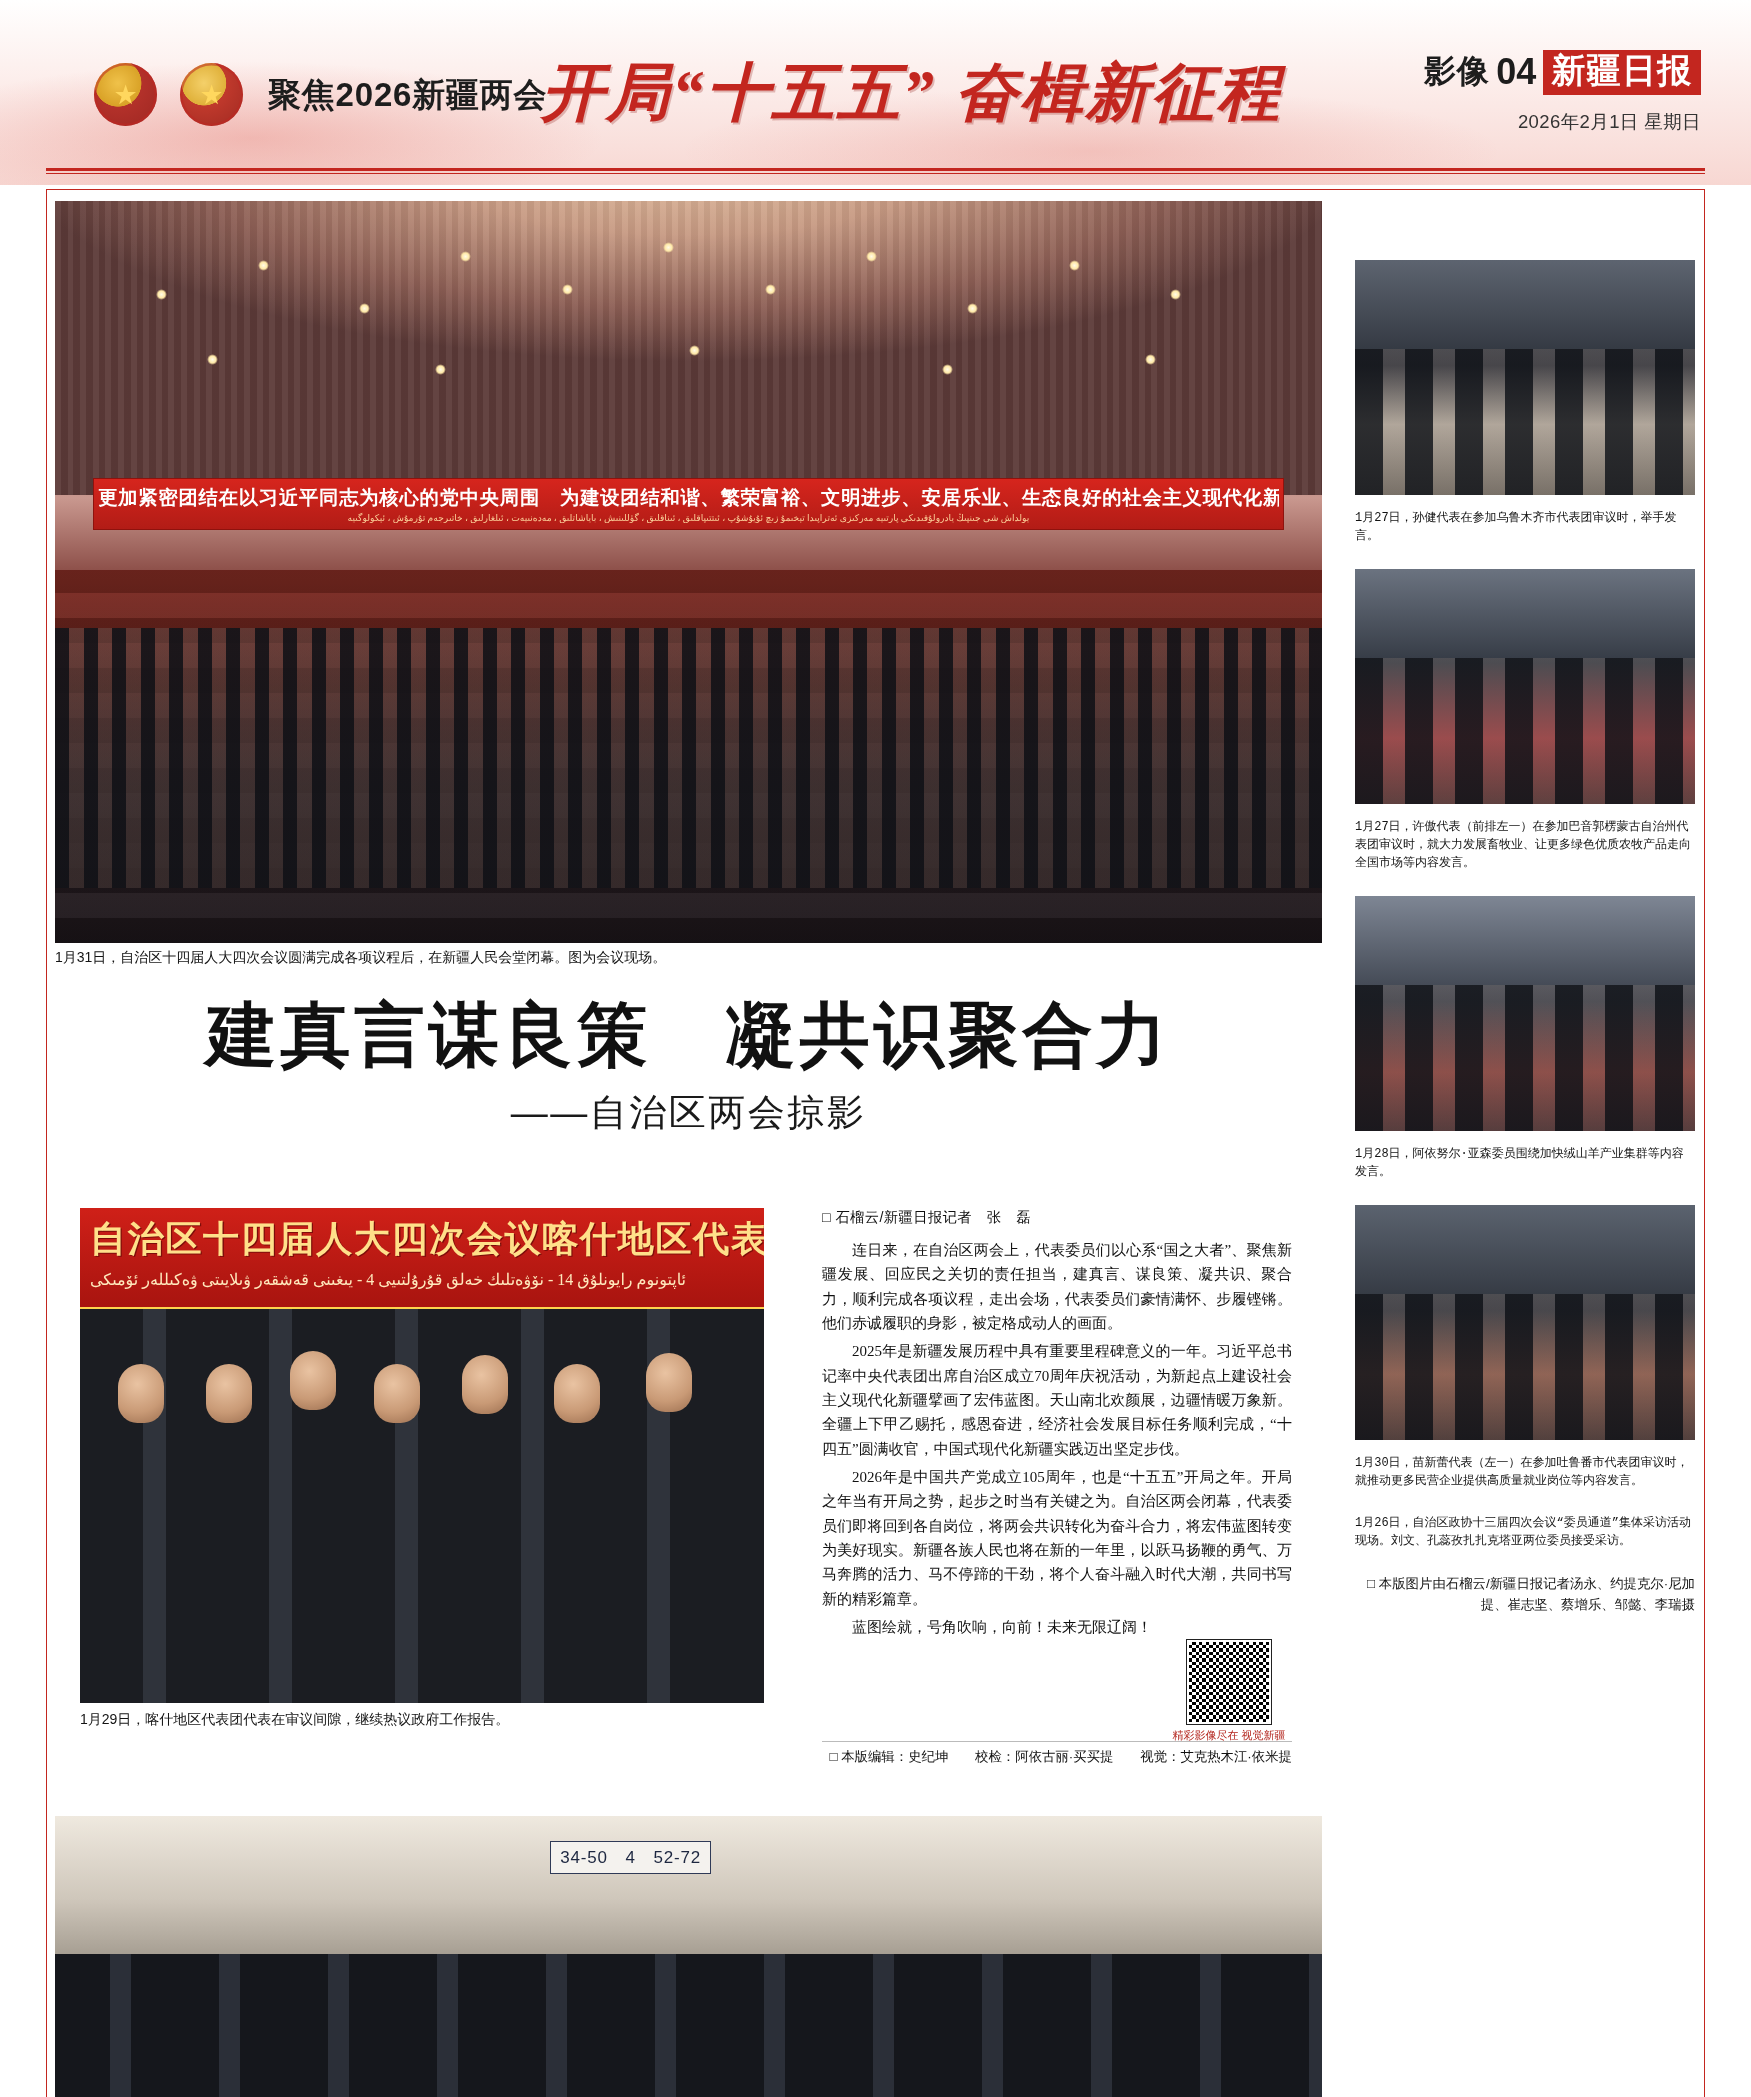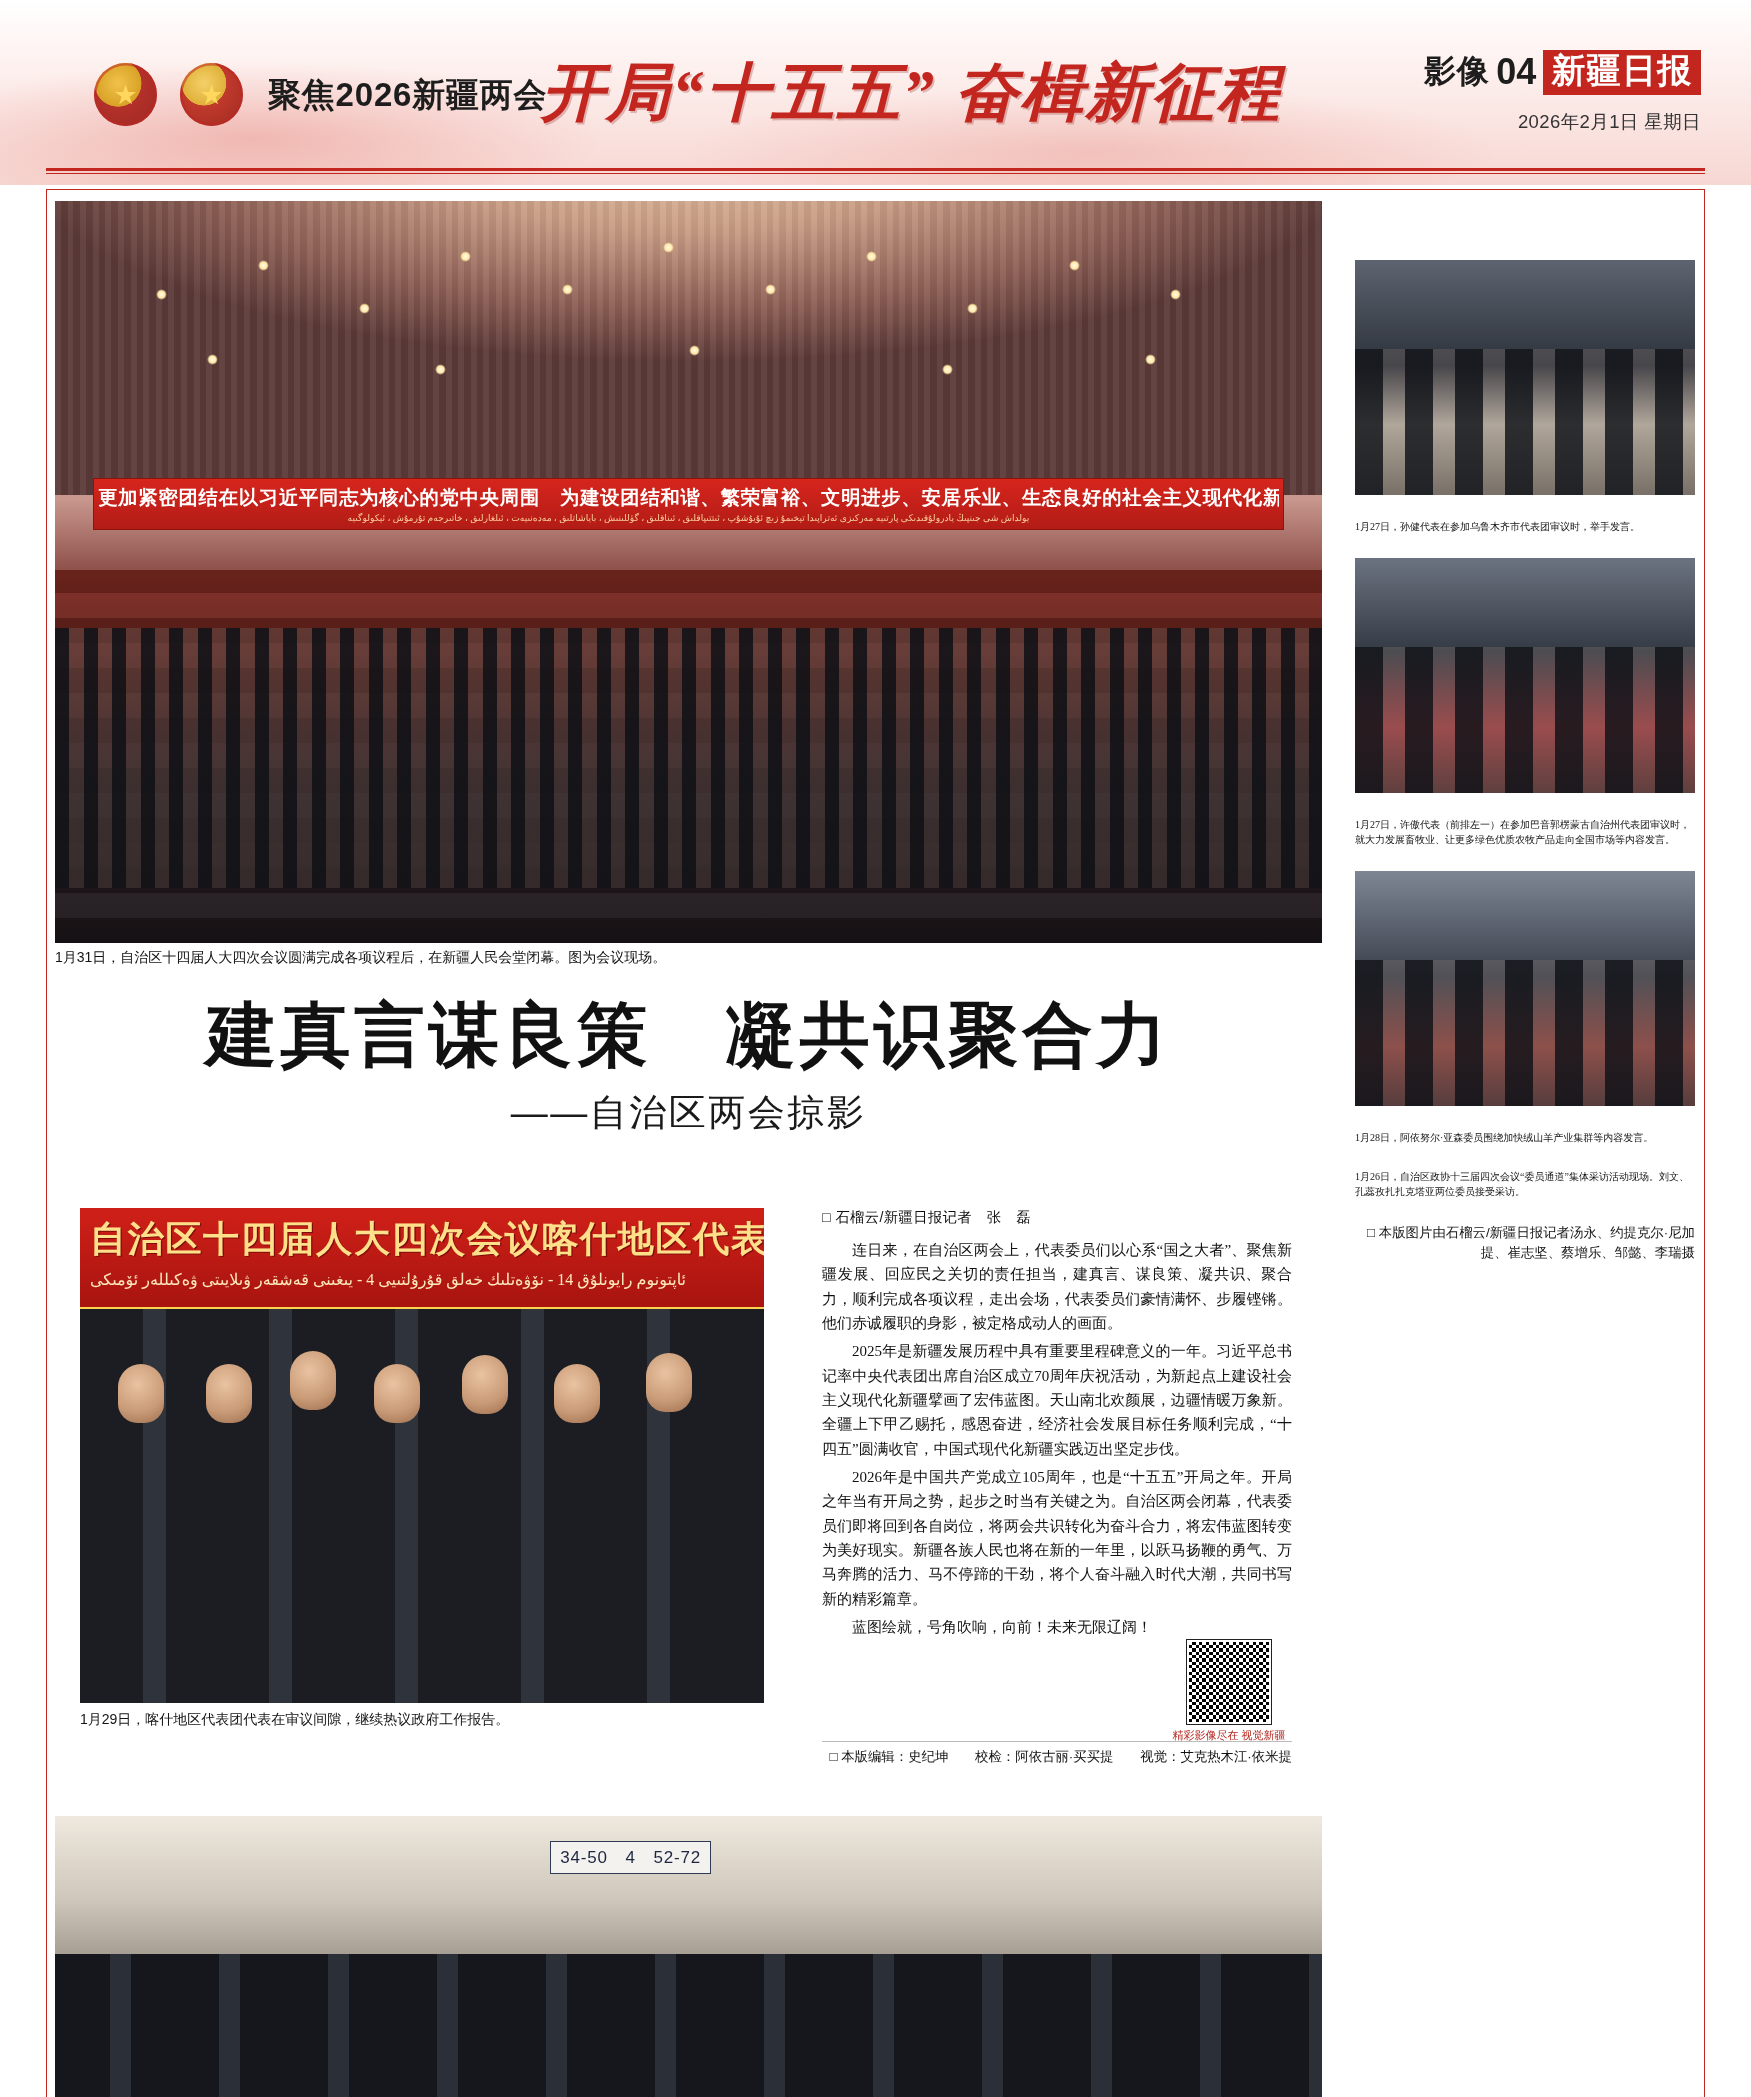--- a/index.html
+++ b/index.html
@@ -390,25 +390,25 @@
     background: #30343c;
     overflow: hidden;
     position: relative;
   }
   .rp-a { height: 235px; background: linear-gradient(180deg,#5d6470 0%,#2d323b 45%,#b9b2a6 70%,#6e6a62 100%); }
   .rp-b { height: 235px; background: linear-gradient(180deg,#6b7380 0%,#343a44 40%,#9c3a3f 72%,#4c2a2c 100%); }
   .rp-c { height: 235px; background: linear-gradient(180deg,#7e8694 0%,#3a404b 45%,#8a3f3b 75%,#41262a 100%); }
   .rp-d { height: 235px; background: linear-gradient(180deg,#5b636f 0%,#2f343d 45%,#8e5a4a 72%,#3b2a2a 100%); }
   .rp-e { height: 260px; background: linear-gradient(180deg,#13244a 0%,#1b3461 35%,#2a2f3a 62%,#121418 100%); }
   .rail-caption {
-    font-family: Liberation Serif, serif;
-    font-size: 10px;
+    font-family: Liberation Mono, monospace;
+    font-size: 12px;
     line-height: 1.52;
     color: #141414;
-    margin-top: 24px;
+    margin-top: 14px;
   }
   .rail-photo .figure-row {
     position: absolute; left: 0; right: 0; bottom: 0; height: 62%;
     background:
       repeating-linear-gradient(90deg, rgba(20,22,27,0.85) 0 28px, rgba(150,130,120,0.25) 28px 50px);
   }
   .rail-photo .screen {
     position: absolute;
     left: 46px; top: 29px; width: 247px; height: 105px;
     background: linear-gradient(180deg, #1b3c7a, #0e2350);
@@ -575,20 +575,26 @@
       <div class="rail-caption">1月27日，许傲代表（前排左一）在参加巴音郭楞蒙古自治州代表团审议时，就大力发展畜牧业、让更多绿色优质农牧产品走向全国市场等内容发言。</div>
     </div>
 
     <div class="rail-item">
       <div class="rail-photo rp-c">
         <div class="figure-row"></div>
       </div>
       <div class="rail-caption">1月28日，阿依努尔·亚森委员围绕加快绒山羊产业集群等内容发言。</div>
     </div>
 
+    <div class="rail-item">
+      <div class="rail-photo rp-d">
+        <div class="figure-row"></div>
+      </div>
+      <div class="rail-caption">1月30日，苗新蕾代表（左一）在参加吐鲁番市代表团审议时，就推动更多民营企业提供高质量就业岗位等内容发言。</div>
+    </div>
 
     <div class="rail-item">
       <div class="rail-caption">1月26日，自治区政协十三届四次会议“委员通道”集体采访活动现场。刘文、孔蕊孜扎扎克塔亚两位委员接受采访。</div>
     </div>
 
     <div class="photo-credit">□ 本版图片由石榴云/新疆日报记者汤永、约提克尔·尼加提、崔志坚、蔡增乐、邹懿、李瑞摄</div>
   </div>
 
 </div>
 

